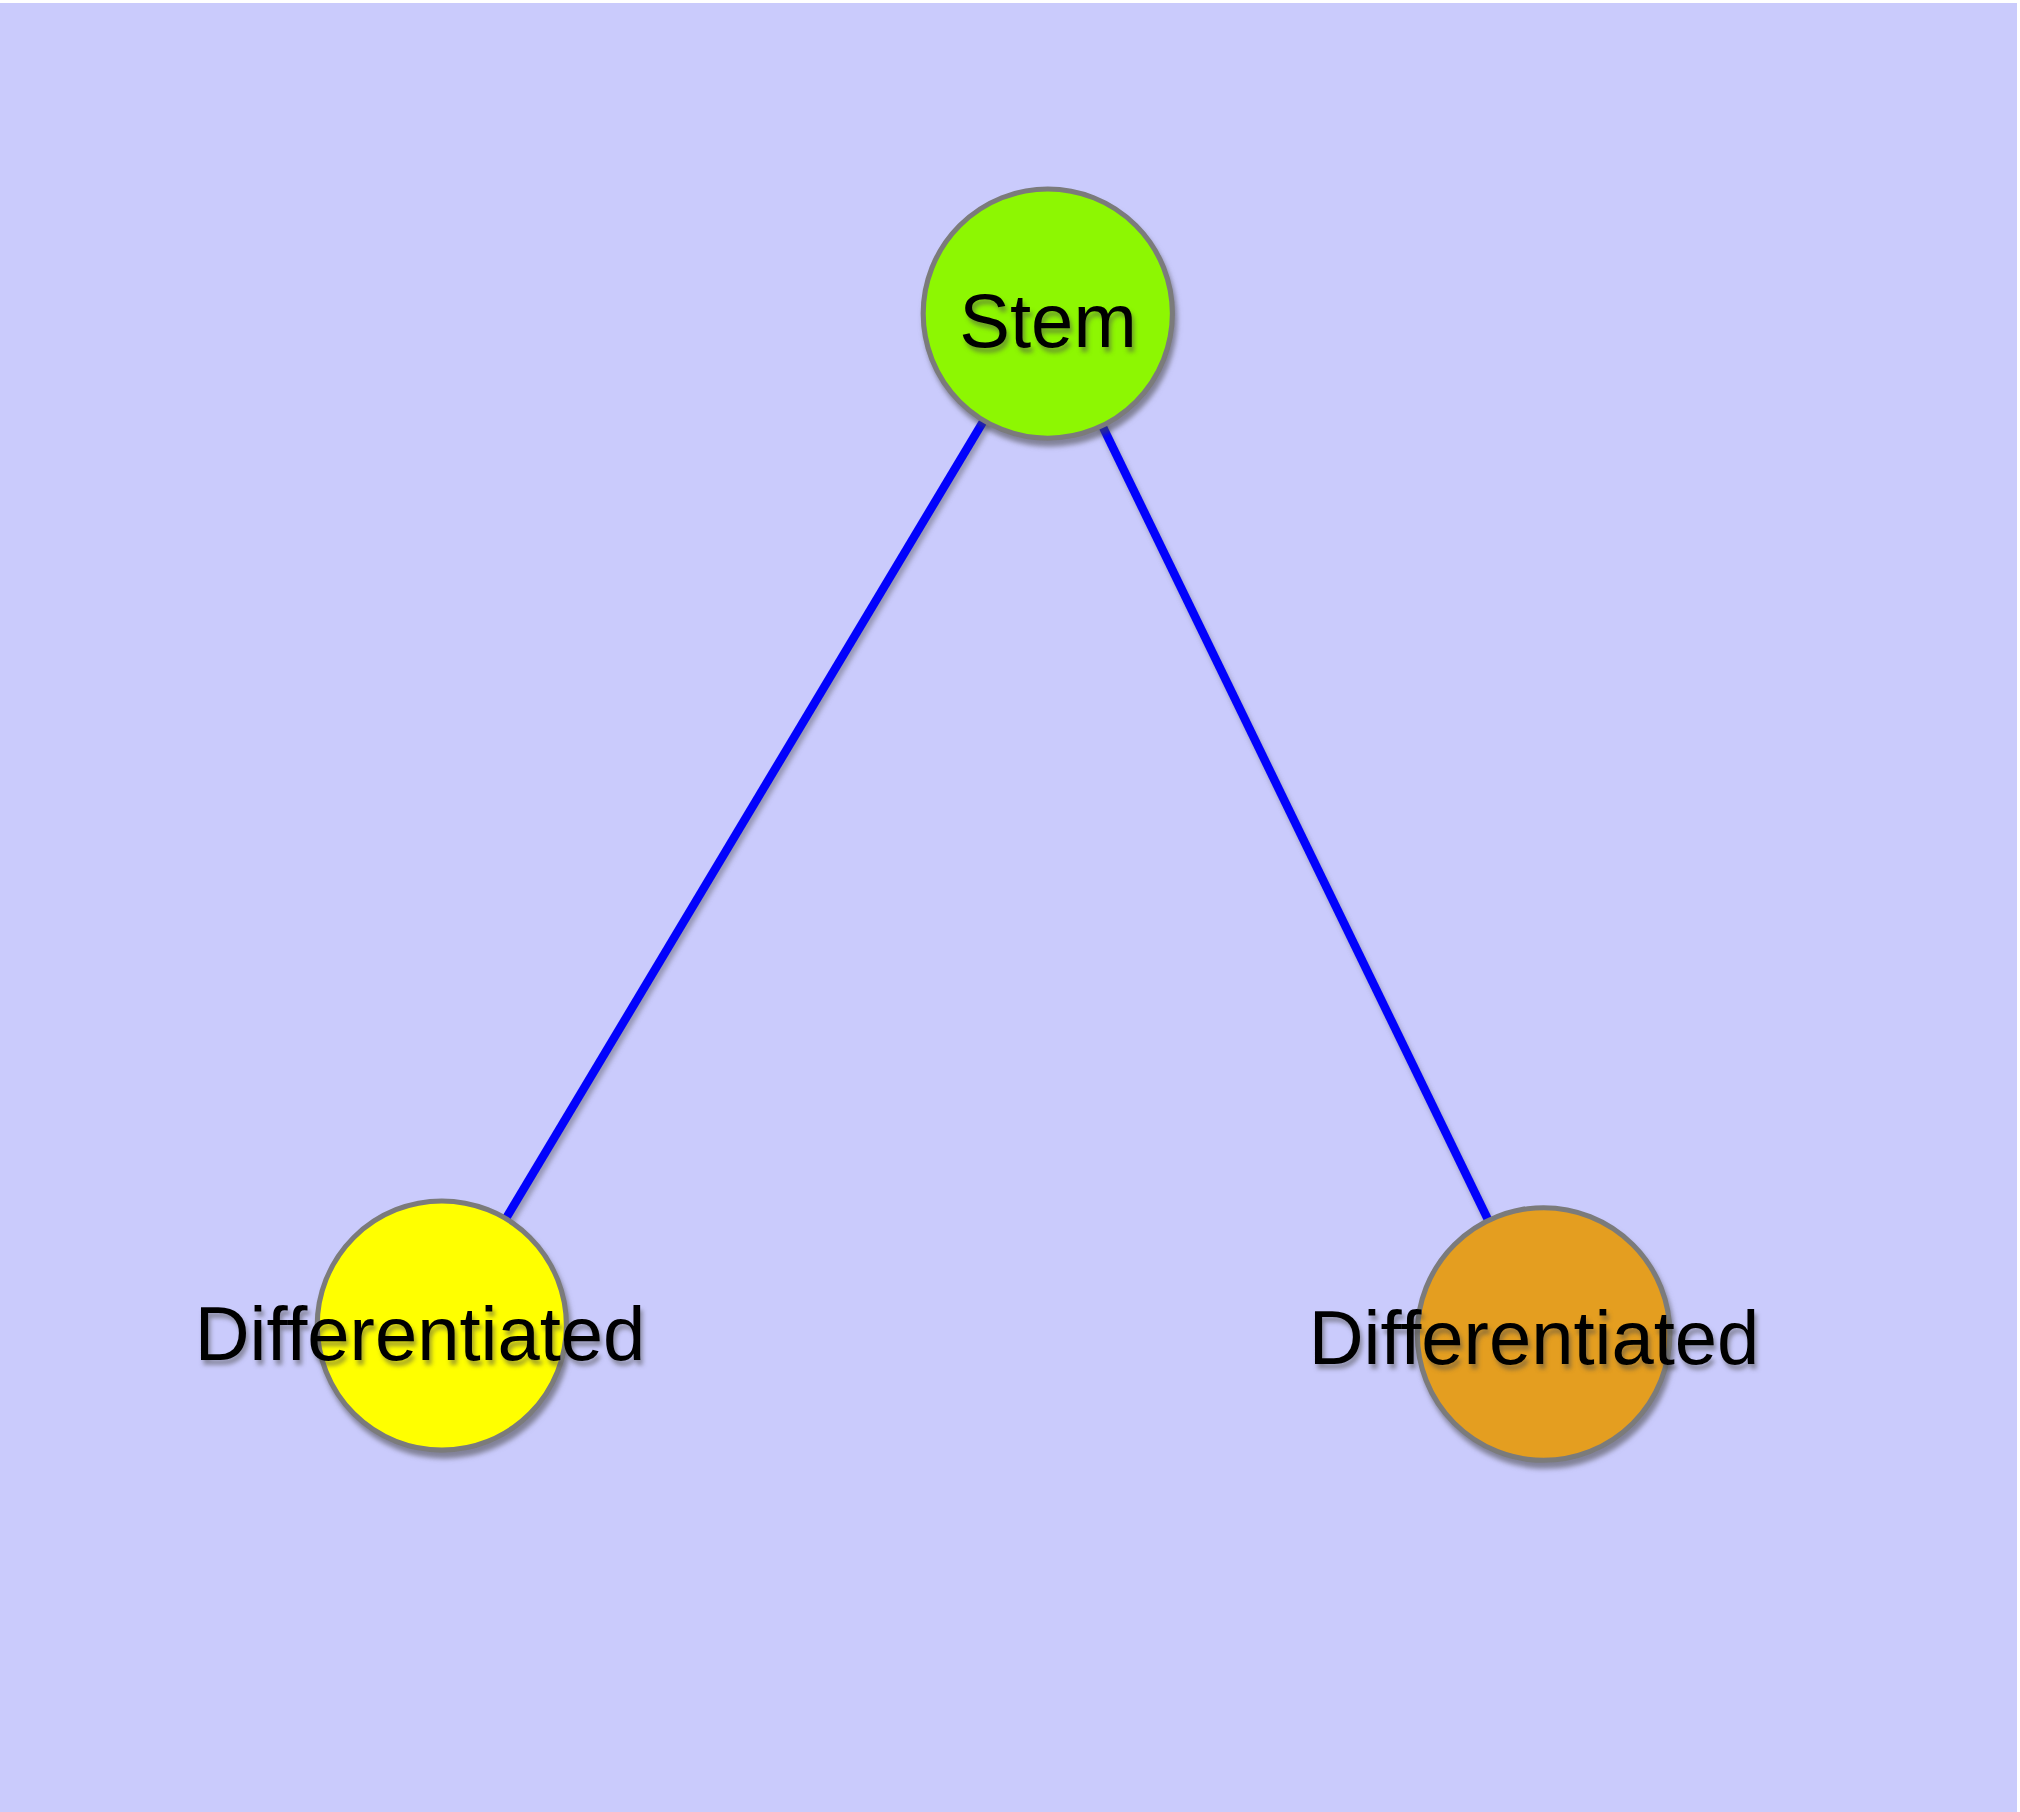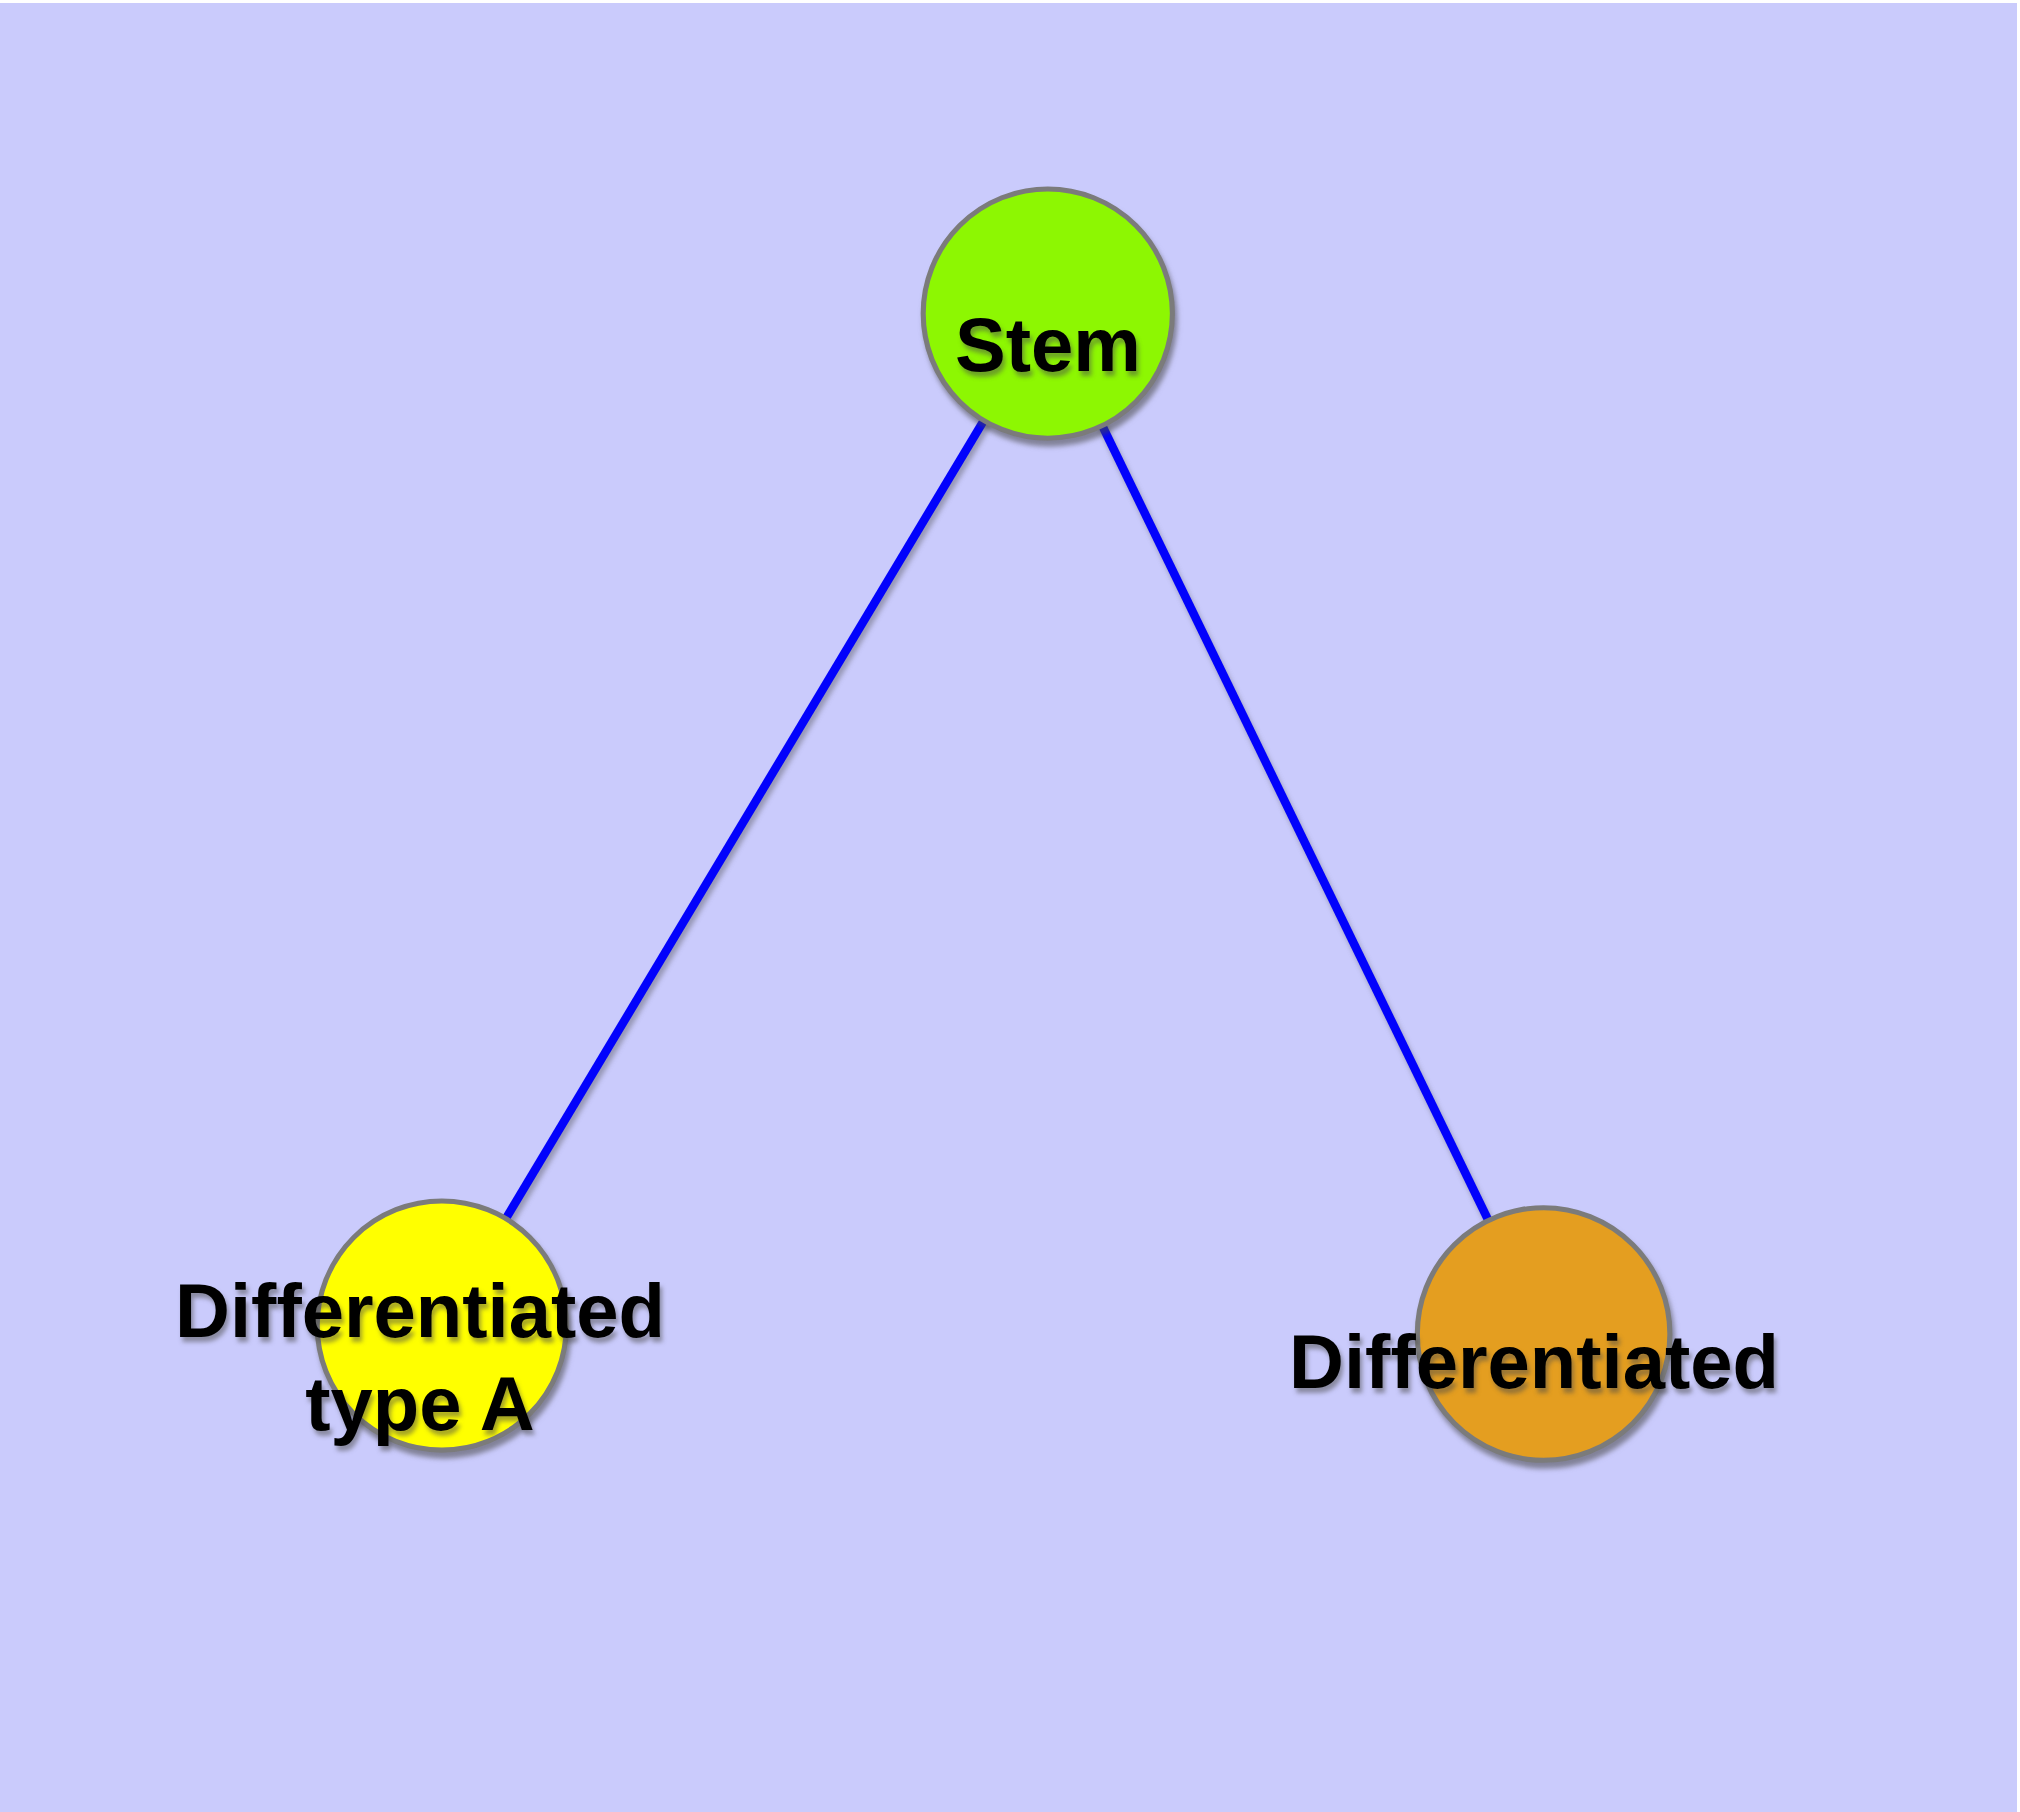--- a/index.html
+++ b/index.html
@@ -37,26 +37,25 @@
   }
   .node-circle {
     stroke-width: 6;
     filter: drop-shadow(3px 7px 3px rgba(70,70,70,0.55));
   }
   .node-label {
     position: absolute;
     transform: translate(-50%, -50%);
     text-align: center;
     font-size: 76px;
-    font-weight: bold;
+    font-weight: normal;
     line-height: 93px;
     color: #000000;
     white-space: nowrap;
     text-shadow: 2.5px 5.1px 4.2px rgba(75,75,75,0.50);
-    margin-top: 24px;
   }
   .label-line { display: block; }
 </style>
 </head>
 <body>
 
 <div class="canvas">
   <div class="panel"></div>
 
   <svg class="graph" viewBox="0 0 2384 2138">
@@ -68,20 +67,19 @@
     <circle class="node-circle" cx="521" cy="1564" r="147" stroke="#7B7B7B" fill="#FFFF00"></circle>
     <circle class="node-circle" cx="1821" cy="1574" r="149" stroke="#7B7B7B" fill="#E49E20"></circle>
   </svg>
 
   <div class="node-label" style="left:1048px; top:320px;">
     <span class="label-line">Stem</span>
   </div>
 
   <div class="node-label" style="left:420px; top:1333px;">
     <span class="label-line">Differentiated</span>
-    <span class="label-line">type A</span>
   </div>
 
   <div class="node-label" style="left:1534px; top:1337px;">
     <span class="label-line">Differentiated</span>
   </div>
 </div>
 
 
 </body></html>

